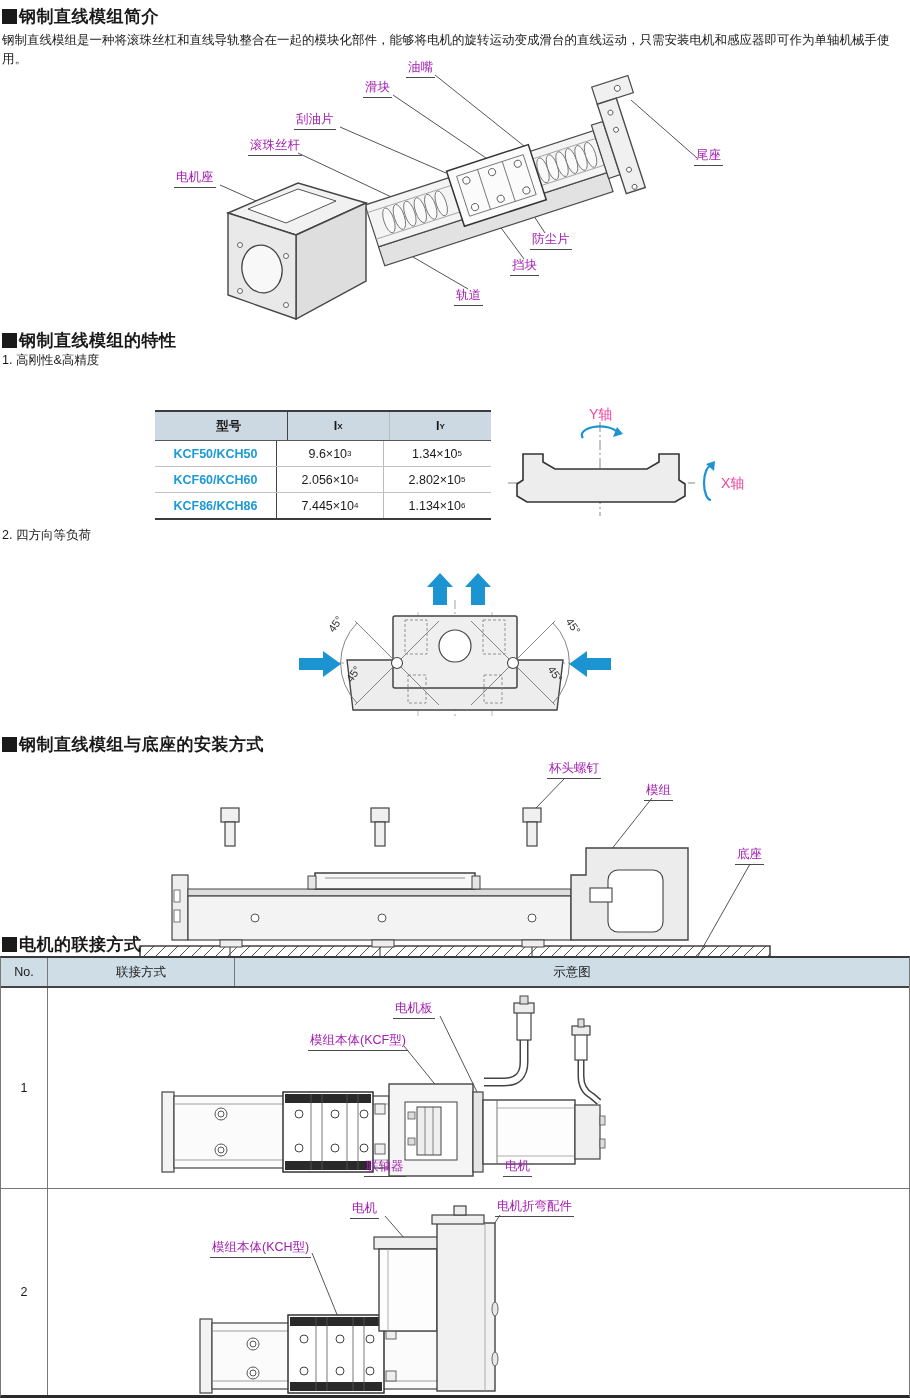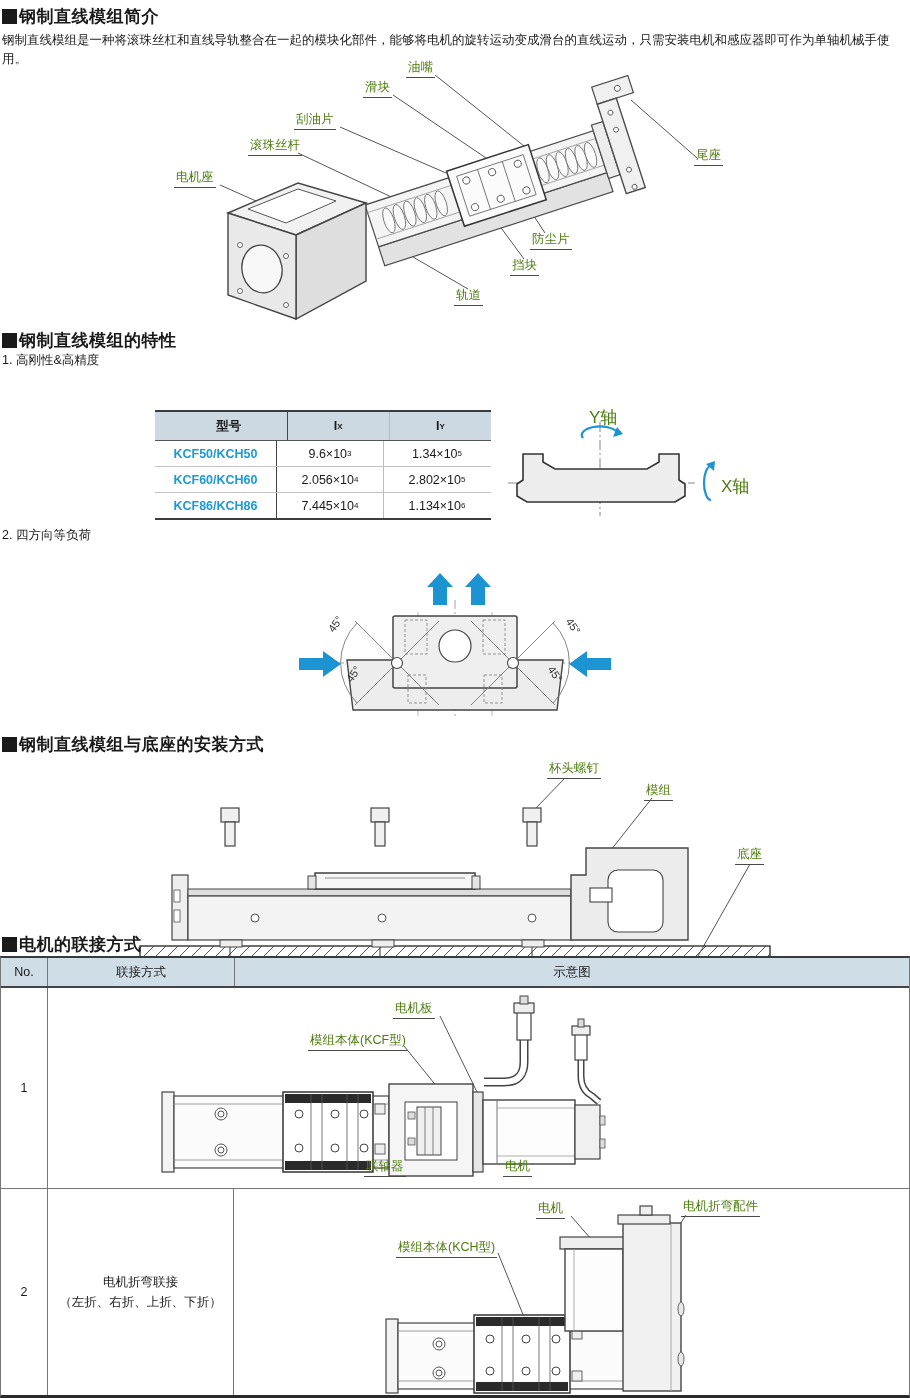--- a/index.html
+++ b/index.html
@@ -3,22 +3,22 @@
 <meta charset="utf-8">
 <style>
   html,body{margin:0;padding:0;background:#fff;}
   #page{position:relative;width:910px;height:1398px;background:#fff;overflow:hidden;
         font-family:"Liberation Sans","DejaVu Sans",sans-serif;color:#1a1a1a;}
   .abs{position:absolute;}
   .h{font-size:17px;font-weight:bold;letter-spacing:.5px;display:flex;align-items:center;}
   .sq{display:inline-block;width:15px;height:15px;background:#1a1a1a;margin-right:2px;}
   .body-text{font-size:12.5px;line-height:1.55;}
   .sub-t{font-size:12.5px;line-height:1.3;}
-  .callout{font-size:12.5px;border-bottom:1px solid #4a4a4a;padding:0 2px 1px 2px;color:#4d7c0f;white-space:nowrap;}
-  .plain-label{font-size:17px;white-space:nowrap;color:#4d7c0f;}
+  .callout{font-size:12.5px;border-bottom:1px solid #4a4a4a;padding:0 2px 1px 2px;color:#a21caf;white-space:nowrap;}
+  .plain-label{font-size:14px;white-space:nowrap;color:#ec4899;}
   .angle-label{font-size:11px;color:#333;white-space:nowrap;}
   
   .spec{border-top:2px solid #3c3c3c;border-bottom:2px solid #3c3c3c;width:336px;font-size:12.5px;}
   .spec .tr{display:flex;align-items:center;text-align:center;}
   .spec .hrow{background:#ccd9e2;height:28px;border-bottom:1px solid #555;font-weight:bold;padding-left:16px;}
   .spec .drow{height:25px;border-bottom:1px solid #c3c3c3;background:#fff;}
   .spec .drow:last-child{border-bottom:none;}
   .spec .c1{width:121px;border-right:1px solid #444;align-self:stretch;display:flex;align-items:center;justify-content:center;}
   .spec .c2{width:106px;border-right:1px solid #bbb;align-self:stretch;display:flex;align-items:center;justify-content:center;}
   .spec .c3{width:106px;display:flex;align-items:center;justify-content:center;align-self:stretch;}
@@ -396,24 +396,20 @@
         </svg>
         <div class="abs callout" style="left:345px;top:12px;">电机板</div>
         <div class="abs callout" style="left:260px;top:44px;">模组本体(KCF型)</div>
         <div class="abs callout" style="left:316px;top:170px;">联轴器</div>
         <div class="abs callout" style="left:455px;top:170px;">电机</div>
       </div>
     </div>
 
     <div class="row r2">
       <div class="cno">2</div>
-      <div class="cme">
-        <div>电机折弯联接</div>
-        <div>（左折、右折、上折、下折）</div>
-      </div>
       <div class="cdg">
         <svg width="675" height="205" viewBox="0 0 675 205">
           <g stroke="#555" stroke-width="1">
             <line x1="337" y1="27" x2="357" y2="50"></line>
             <line x1="452" y1="26" x2="426" y2="66"></line>
             <line x1="264" y1="64" x2="290" y2="128"></line>
           </g>
           <g>
             <rect x="152" y="130" width="12" height="74" fill="#f3f3f3" stroke="#444" stroke-width="1.2"></rect>
             <rect x="164" y="134" width="246" height="66" fill="#fbfbfb" stroke="#444" stroke-width="1.2"></rect>

